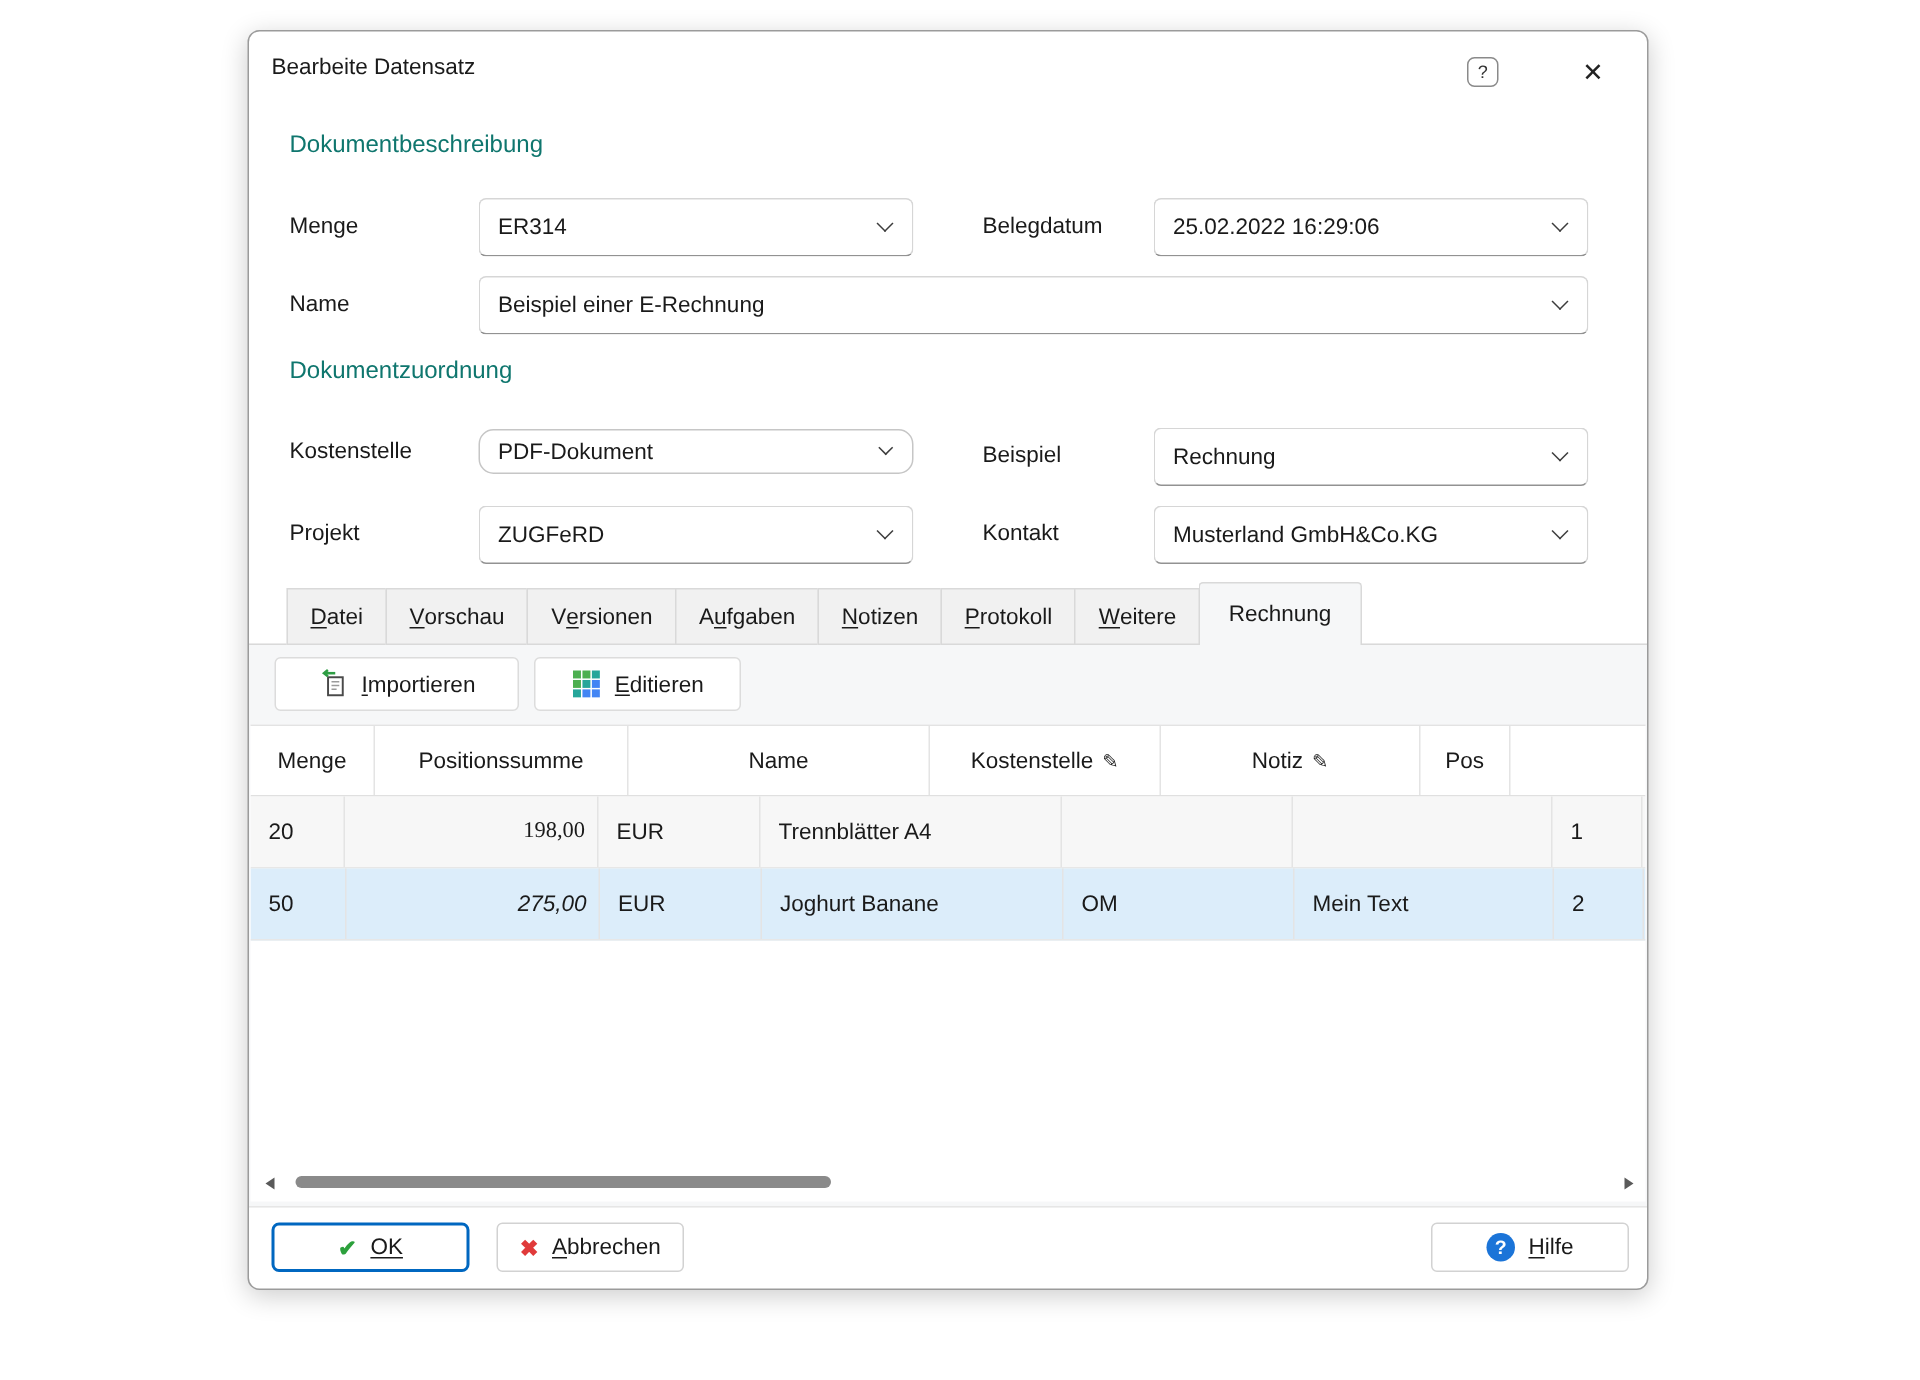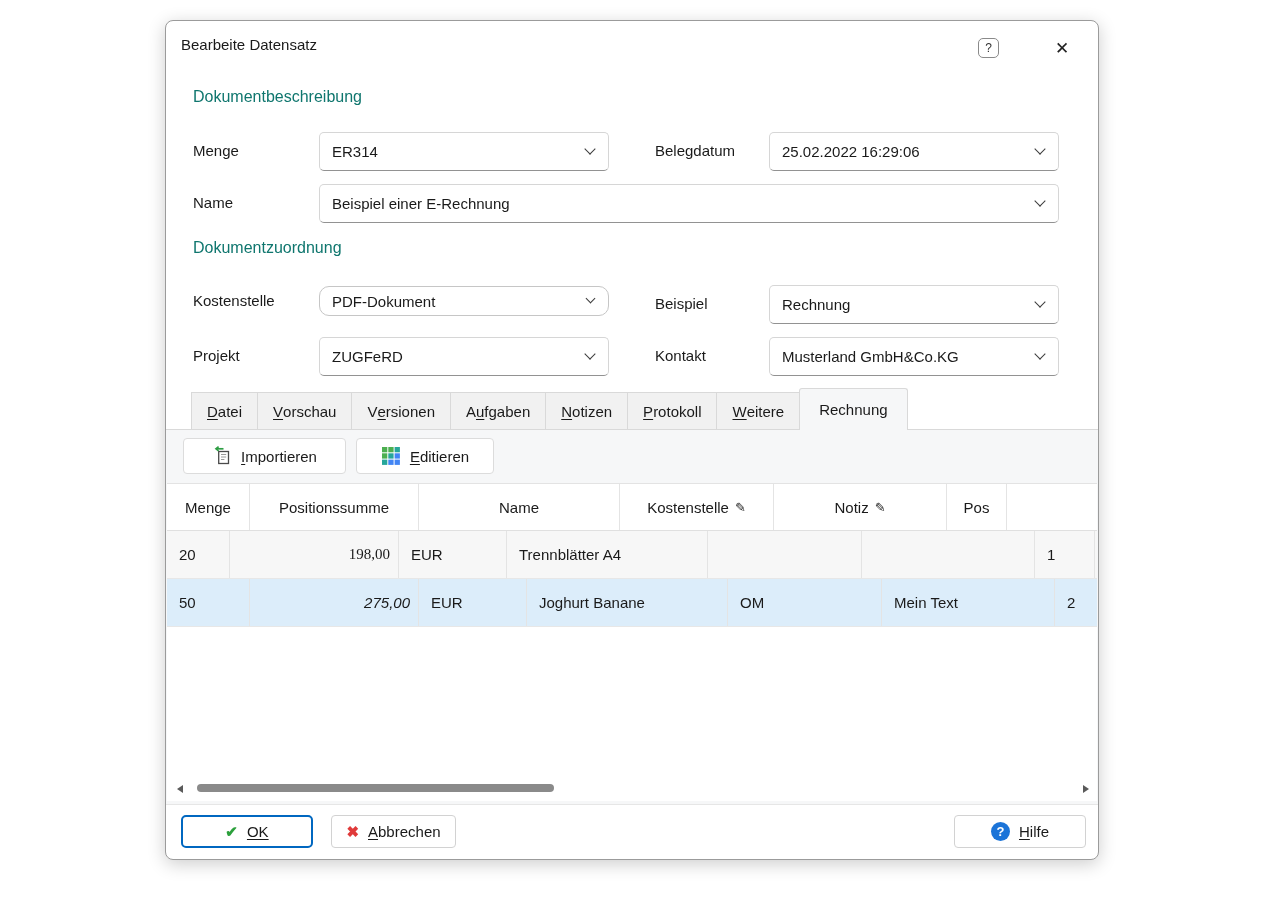--- a/index.html
+++ b/index.html
@@ -183,21 +183,21 @@
         <div class="trow">
           <div class="tcell col-menge" style="width: 63px;">20</div>
           <div class="tcell col-positionssumme" style="width: 169px; font-family: Liberation Serif, serif;">198,00</div>
           <div class="tcell col-waehrung" style="width: 108px;">EUR</div>
           <div class="tcell col-name" style="width: 201px;">Trennblätter A4</div>
           <div class="tcell col-kostenstelle" style="width: 154px;"></div>
           <div class="tcell col-notiz" style="width: 173px;"></div>
           <div class="tcell col-pos" style="width: 60px;">1</div>
         </div>
         <div class="trow selected">
-          <div class="tcell col-menge" style="width: 83px;">50</div>
+          <div class="tcell col-menge" style="width: 64px;">50</div>
           <div class="tcell col-positionssumme" style="width: 169px; font-style: italic;">275,00</div>
           <div class="tcell col-waehrung" style="width: 108px;">EUR</div>
           <div class="tcell col-name" style="width: 201px;">Joghurt Banane</div>
           <div class="tcell col-kostenstelle" style="width: 154px;">OM</div>
           <div class="tcell col-notiz" style="width: 173px;">Mein Text</div>
           <div class="tcell col-pos" style="width: 60px;">2</div>
         </div>
       </div>
   </div>
 

